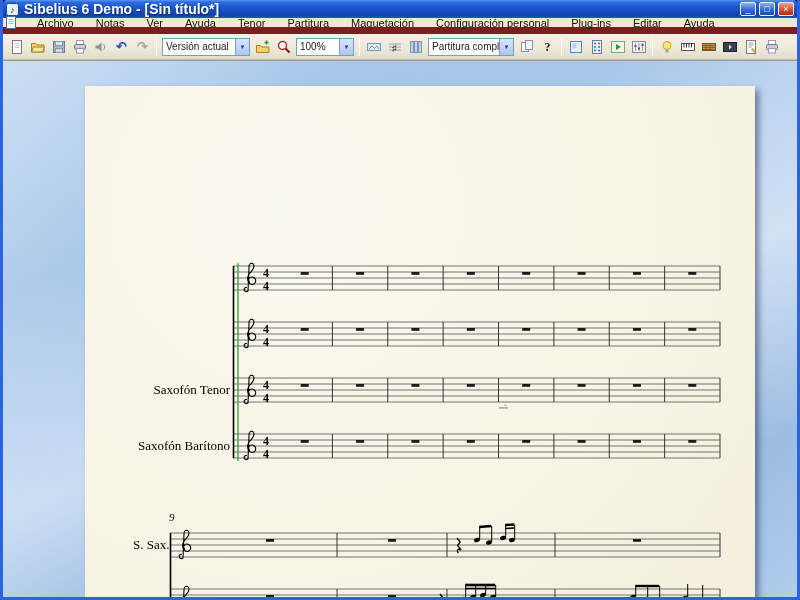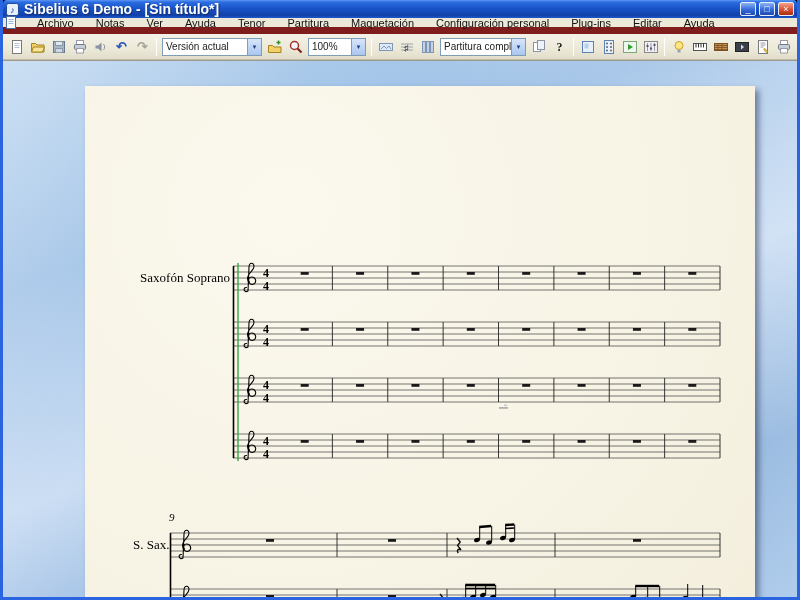--- a/index.html
+++ b/index.html
@@ -21,21 +21,21 @@
   .toolbar{height:26px;flex:0 0 26px;background:linear-gradient(180deg,#f4f2e8 0%,#ece9d8 60%,#e2ddca 100%);display:flex;align-items:center;padding:0 3px;border-bottom:1px solid #c2bda9;}
   .tbtn{width:21px;height:20px;display:flex;align-items:center;justify-content:center;flex:0 0 auto;}
   .tsep{width:1px;height:18px;background:#c6c1b0;border-right:1px solid #fff;margin:0 3px;flex:0 0 auto;}
   .glyph{font-size:13px;font-weight:bold;line-height:1;}
   .glyph.undo{color:#2b57b8;}
   .glyph.redo{color:#a8a69a;}
   .glyph.help{color:#1a1a1a;font-size:12px;font-family:"Liberation Serif",serif;}
   .dd{display:inline-flex;align-items:center;height:18px;background:#fff;border:1px solid #7f9db9;font-size:10px;color:#222;flex:0 0 auto;margin:0 2px;}
   .dd-text{padding:0 3px;white-space:nowrap;overflow:hidden;flex:1;}
   .dd-arrow{width:14px;height:16px;background:linear-gradient(180deg,#d7e5fb,#aac6ef);border-left:1px solid #7f9db9;display:flex;align-items:center;justify-content:center;font-size:6px;color:#1b3e7a;}
-  .dd.w1{width:100px;} .dd.w2{width:58px;} .dd.w3{width:86px;}
+  .dd.w1{width:88px;} .dd.w2{width:58px;} .dd.w3{width:86px;}
   
   .docarea{flex:1;position:relative;overflow:hidden;
     background:
       linear-gradient(115deg, rgba(255,255,255,0.30) 0%, rgba(255,255,255,0) 30%),
       linear-gradient(245deg, rgba(255,255,255,0.22) 0%, rgba(255,255,255,0) 40%),
       linear-gradient(160deg,#b6d2ee 0%,#9dc0e6 28%,#c9dcf3 55%,#8fb4dd 80%,#a9c8ea 100%);
     border-top:1px solid #9c9a8c;}
   .page{position:absolute;left:82px;top:25px;width:670px;height:620px;
     background:radial-gradient(circle at 30% 20%, #fbf8ee 0%, #f7f3e4 60%, #f2edda 100%);
     box-shadow:4px 4px 6px rgba(10,20,60,0.45);}
@@ -410,21 +410,22 @@
           <line x1="562.7" y1="512.3" x2="562.7" y2="500" stroke="#000" stroke-width="1"></line>
           <ellipse cx="572" cy="515" rx="3" ry="2.1" fill="#000" transform="rotate(-18 572 515)"></ellipse>
           <line x1="574.7" y1="514.3" x2="574.7" y2="500" stroke="#000" stroke-width="1"></line>
           <line x1="550.2" y1="500" x2="574.2" y2="500" stroke="#000" stroke-width="2.4"></line>
           <ellipse cx="600" cy="512" rx="3" ry="2.1" fill="#000" transform="rotate(-18 600 512)"></ellipse>
           <line x1="602.7" y1="511.3" x2="602.7" y2="498" stroke="#000" stroke-width="1"></line>
           <ellipse cx="615" cy="514" rx="3" ry="2.1" fill="#000" transform="rotate(-18 615 514)"></ellipse>
           <line x1="617.7" y1="513.3" x2="617.7" y2="499" stroke="#000" stroke-width="1"></line>
         </svg>
 
-      <div class="inst-label" style="left:0;width:145px;top:184px;">Saxofón Soprano</div>
+      <div class="inst-label" style="left:0;width:145px;top:296px;">Saxofón Tenor</div>
+      <div class="inst-label" style="left:0;width:145px;top:352px;">Saxofón Barítono</div>
 
       <div class="measure-num" style="left:84px;top:425px;">9</div>
       <div class="inst-label" style="left:0;width:80px;top:451px;padding-left:48px;">S. Sax.</div>
       <div class="inst-label" style="left:0;width:80px;top:507px;">A. S</div>
     </div>
   </div>
 
 </div>
 
 </body></html>

